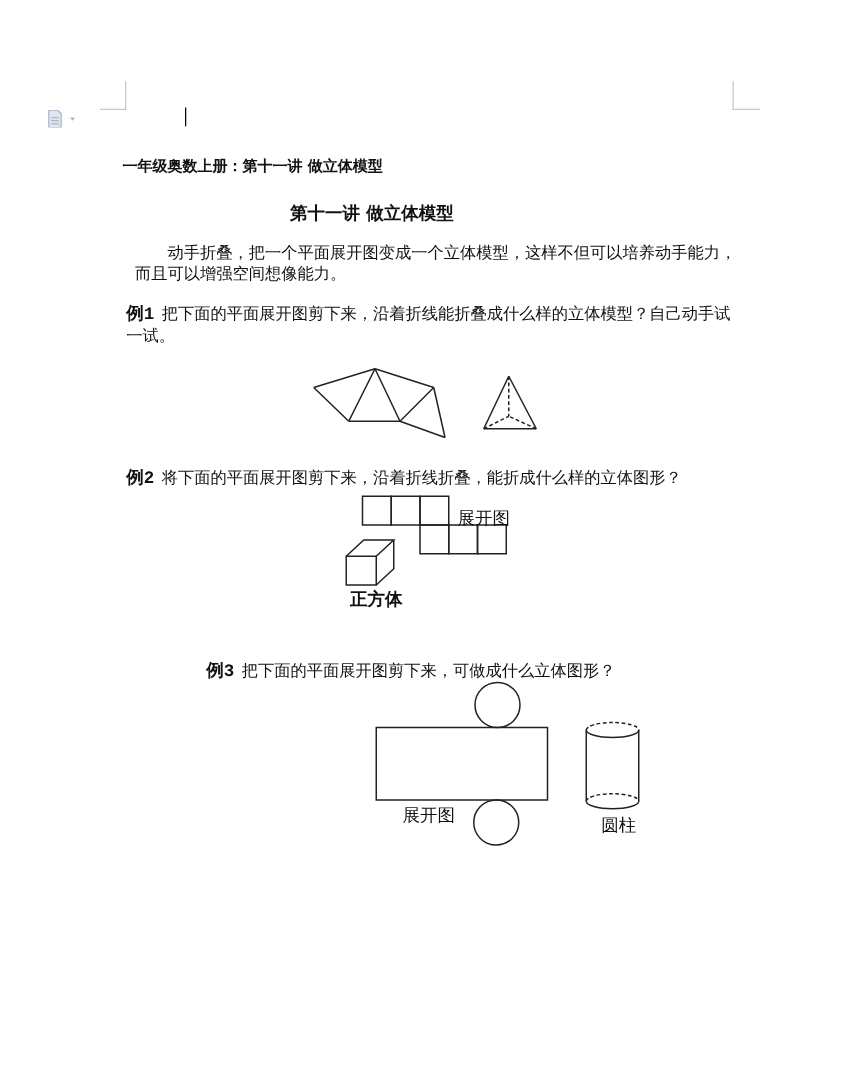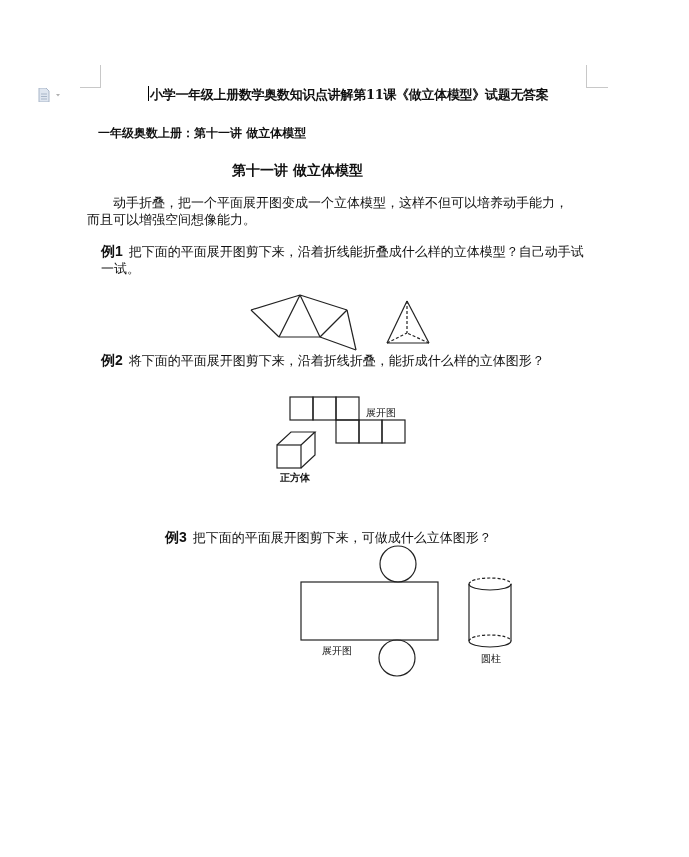--- a/index.html
+++ b/index.html
@@ -5,46 +5,46 @@
   html, body { margin:0; padding:0; }
   body { width:689px; height:857px; background:#ffffff; position:relative; overflow:hidden;
          font-family:"DejaVu Sans", "Liberation Sans", sans-serif; color:#111; }
   .abs { position:absolute; }
   .corner { position:absolute; border-color:#c8c8c8; border-style:solid; border-width:0; }
   .doc-icon { left:38px; top:87px; width:22px; height:14px; }
   .doc-title { left:148px; top:86px; font-size:13px; font-weight:bold; font-family:"DejaVu Serif","Liberation Serif",serif; letter-spacing:-0.3px; white-space:nowrap; }
   .cursor { display:inline-block; width:1px; height:15px; background:#000; vertical-align:-2px; margin-right:1px; }
   .subtitle { left:98px; top:125px; font-size:12px; white-space:nowrap;font-weight:bold; }
   .lesson-title { left:0; width:595px; top:162px; text-align:center; font-size:14px; font-weight:bold; font-family:"DejaVu Serif","Liberation Serif",serif; }
-  .para { left:87px; width:485px; top:194px; font-size:13px; line-height:17px; text-indent:26px; }
+  .para { left:108px; width:485px; top:194px; font-size:13px; line-height:17px; text-indent:26px; }
   .example { font-size:13px; line-height:17px; }
-  .ex-label { font-weight:bold; font-family:Liberation Sans, sans-serif; font-size:14px; margin-right:6px; }
+  .ex-label { font-weight:bold; font-family:Liberation Mono, monospace; font-size:14px; margin-right:6px; }
   .ex1 { left:101px; width:485px; top:243px; }
-  .ex2 { left:101px; width:490px; top:352px; white-space:nowrap; }
+  .ex2 { left:101px; width:490px; top:374px; white-space:nowrap; }
   .ex3 { left:165px; top:529px; white-space:nowrap; }
-  .fig-label { font-size:10px; white-space:nowrap; }
+  .fig-label { font-size:14px; white-space:nowrap; }
   svg.fig { position:absolute; left:0; top:0; }
 </style>
 </head>
 <body>
 
 <div class="corner" style="left:80px;top:65px;width:20px;height:22px;border-right-width:1px;border-bottom-width:1px;"></div>
 <div class="corner" style="left:586px;top:65px;width:21px;height:22px;border-left-width:1px;border-bottom-width:1px;"></div>
 
 <div class="abs doc-icon">
   <svg width="22" height="14" viewBox="0 0 22 14">
     <path d="M1 0 H8 L11 3 V14 H1 Z" fill="#dfe6f0" stroke="#a9b6c8" stroke-width="1"></path>
     <line x1="3" y1="6" x2="9" y2="6" stroke="#a9b6c8"></line>
     <line x1="3" y1="8.5" x2="9" y2="8.5" stroke="#a9b6c8"></line>
     <line x1="3" y1="11" x2="9" y2="11" stroke="#a9b6c8"></line>
     <path d="M18 6 L22 6 L20 8.5 Z" fill="#b0b0b0"></path>
   </svg>
 </div>
 
-<div class="abs doc-title"><span class="cursor"></span><span>小学一年级上册数学奥数知识点讲解第11课《做立体模型》试题无答案</span></div>
+<div class="abs doc-title"><span class="cursor"></span></div>
 
 <div class="abs subtitle">一年级奥数上册：第十一讲 做立体模型</div>
 
 <div class="abs lesson-title">第十一讲  做立体模型</div>
 
 <div class="abs para">动手折叠，把一个平面展开图变成一个立体模型，这样不但可以培养动手能力，而且可以增强空间想像能力。</div>
 
 <div class="abs example ex1">
   <span class="ex-label">例1</span><span>把下面的平面展开图剪下来，沿着折线能折叠成什么样的立体模型？自己动手试一试。</span>
 </div>

